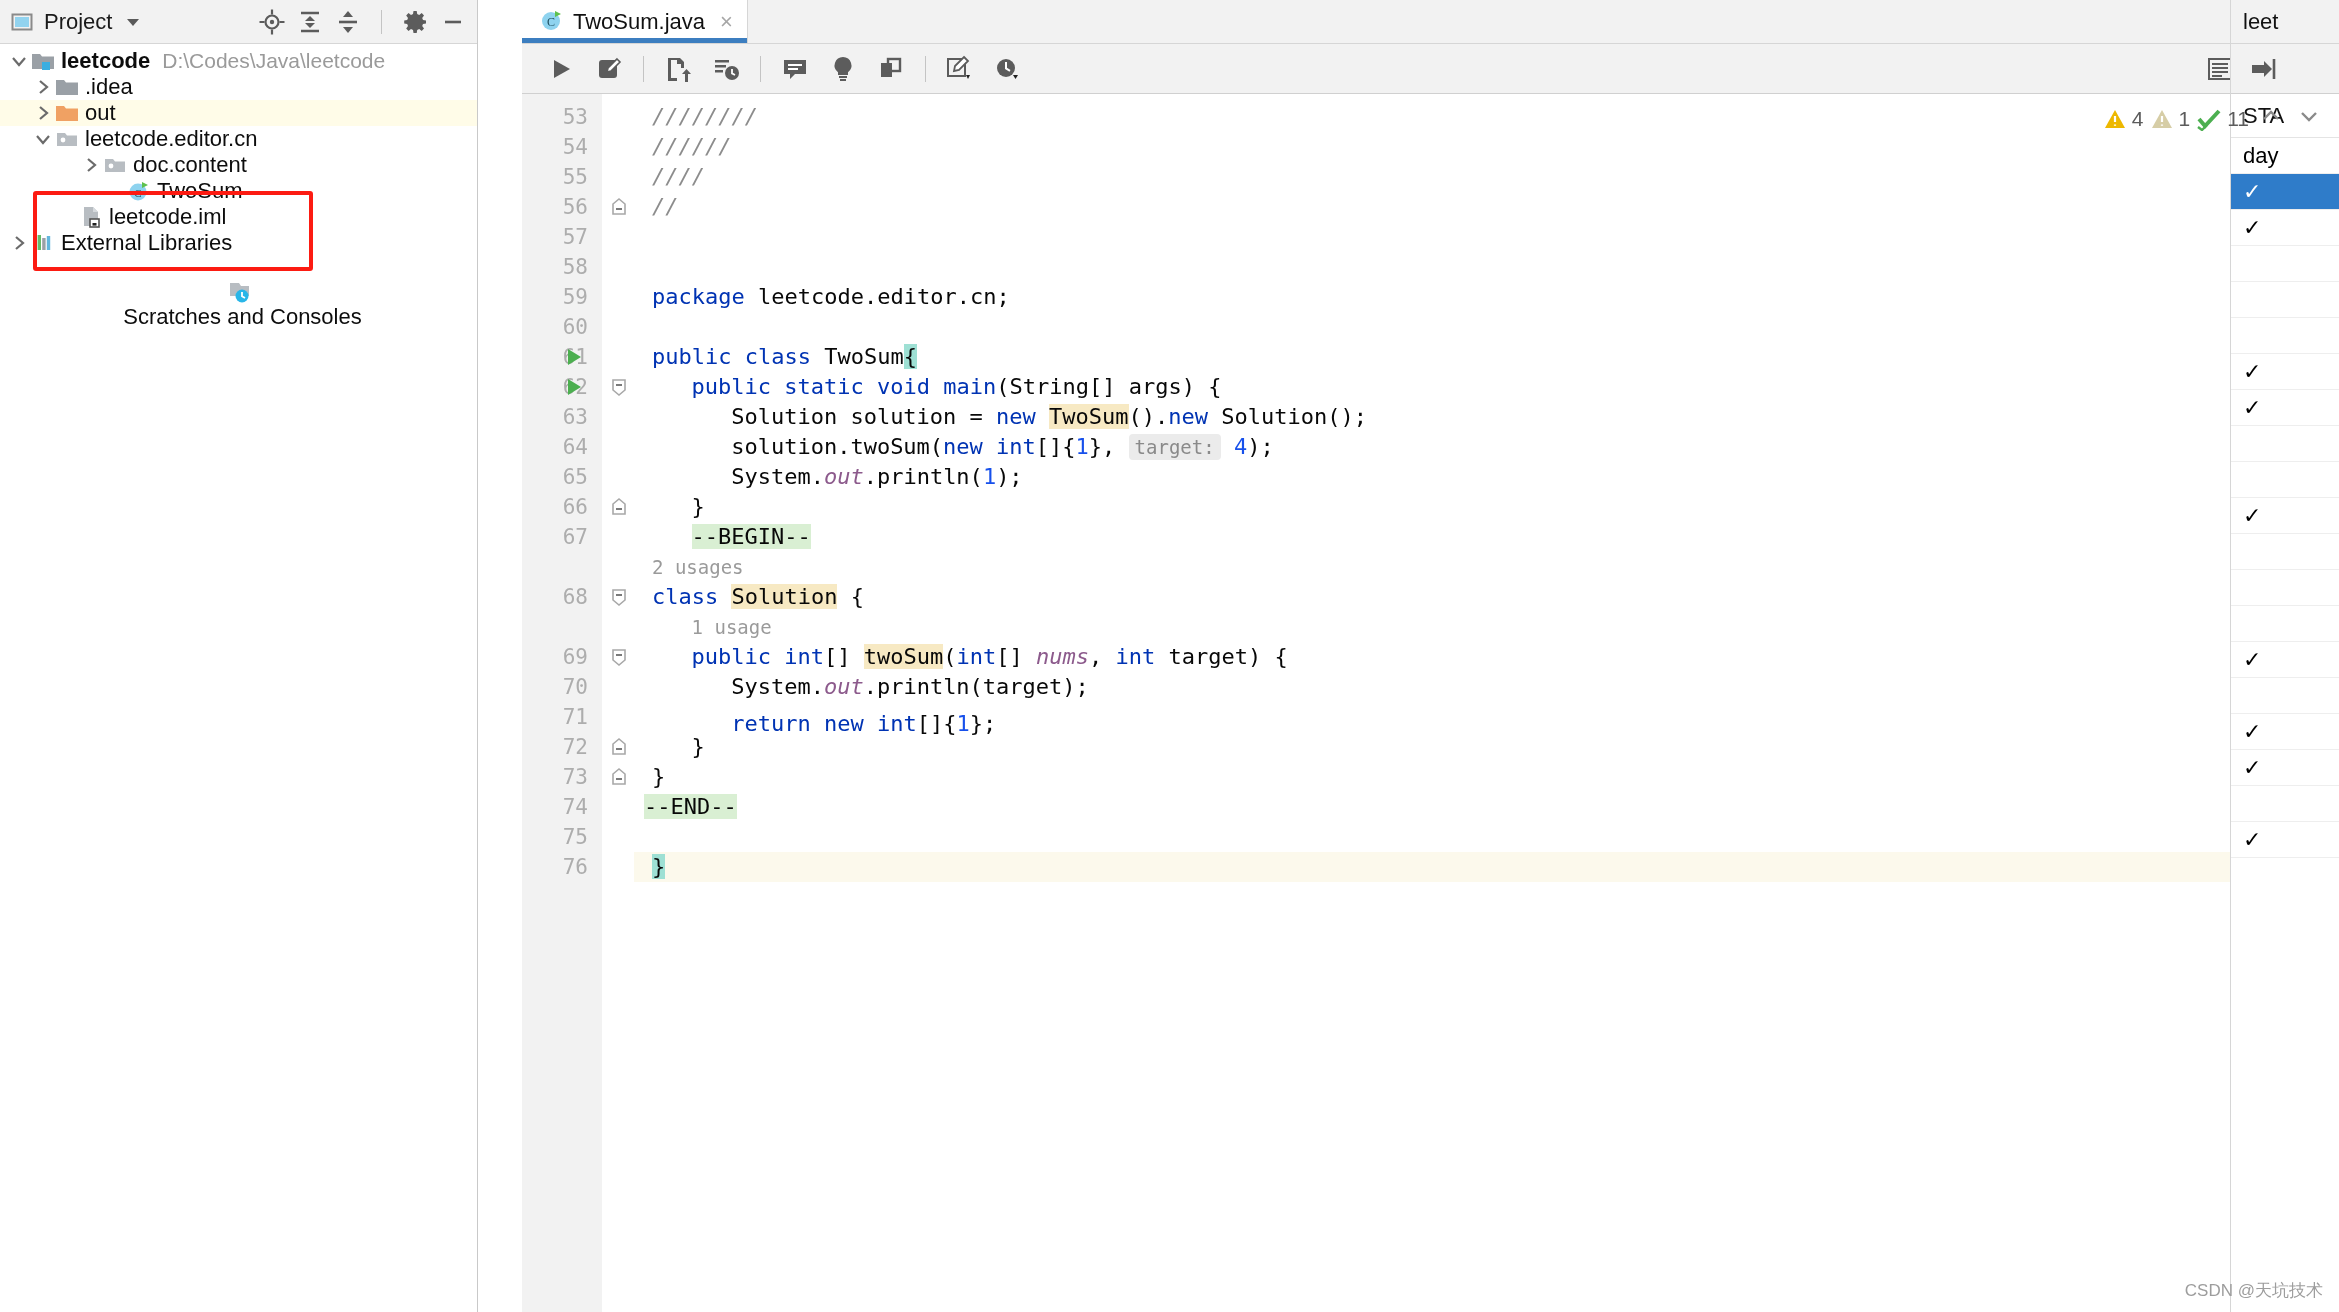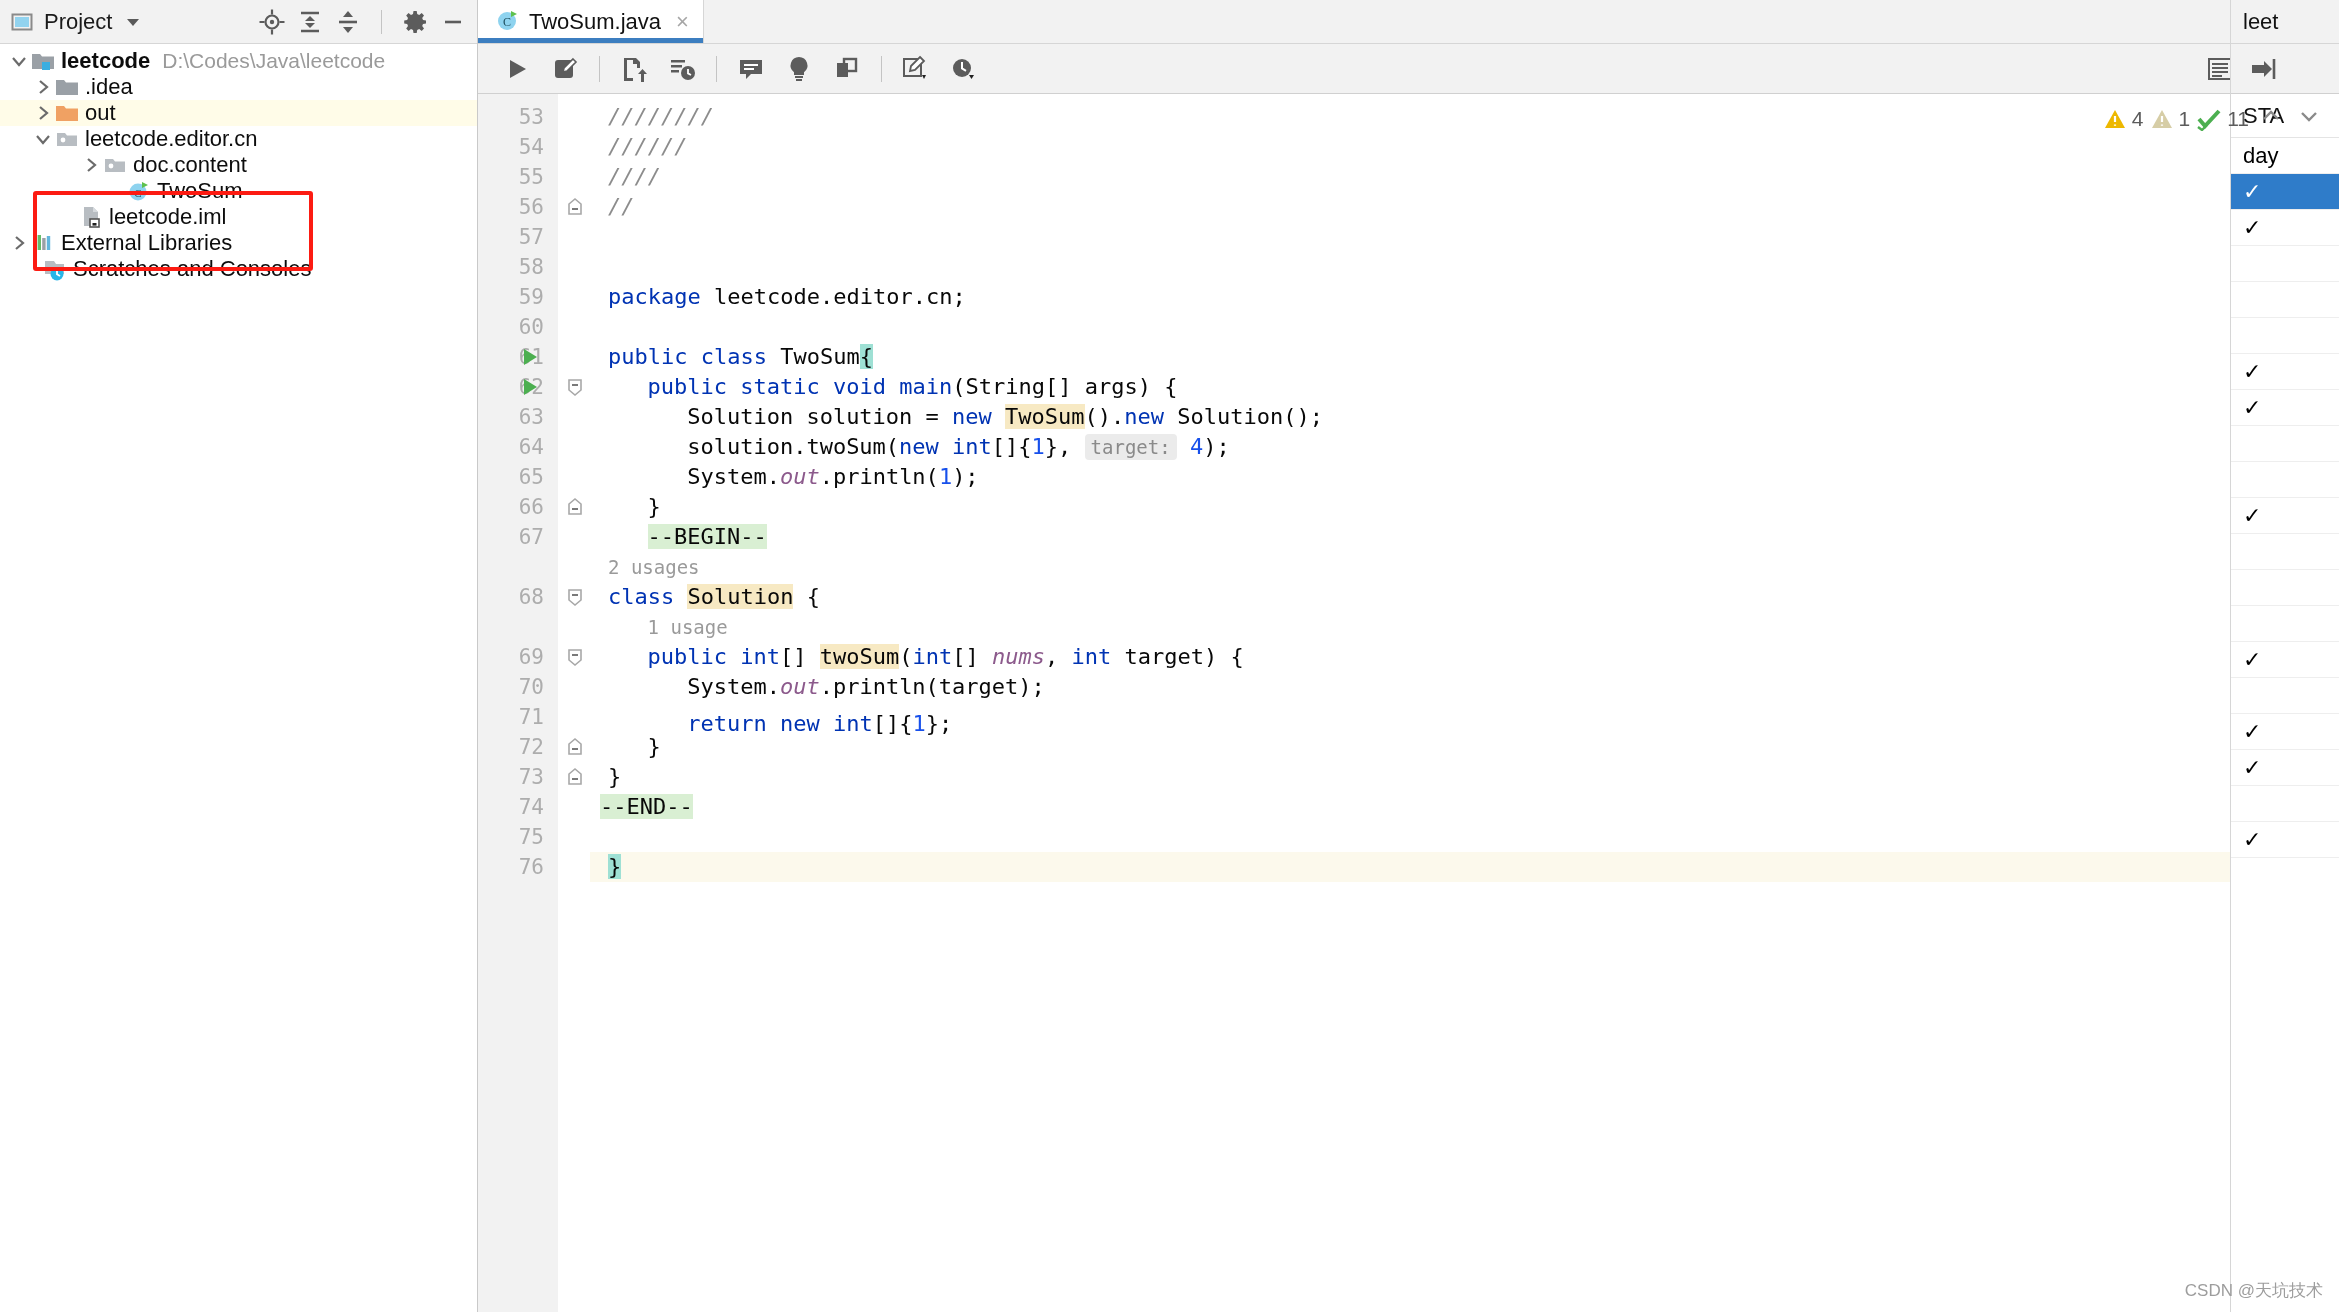--- a/index.html
+++ b/index.html
@@ -1,18 +1,18 @@
 <!DOCTYPE html>
 <html><head>
 <meta charset="utf-8">
 <style>
   * { box-sizing: border-box; margin:0; padding:0; }
   html,body { width:2339px; height:1312px; overflow:hidden; background:#fff;
     font-family:"Liberation Sans", sans-serif; }
-  #app { position:relative; width:2339px; height:1312px; display:flex; }
+  #app { position:relative; width:2339px; height:1312px; display:flex;gap:44px; }
 
   
   .sidebar { width:478px; height:1312px; background:#fff; display:flex; flex-direction:column;
     border-right:1px solid #c9c9c9; flex:0 0 478px; }
   .sb-header { height:44px; background:#f2f2f2; border-bottom:1px solid #d6d6d6;
     display:flex; align-items:center; padding:0 10px; gap:10px; }
   .sb-title { font-size:22px; color:#1a1a1a; }
   .sb-h-icon { display:flex; align-items:center; justify-content:center; }
   .sb-spacer { flex:1; }
 
@@ -258,21 +258,21 @@
           <span class="tico">
             <svg width="26" height="26" viewBox="0 0 26 26">
               <rect x="3" y="7" width="3.4" height="13" fill="#9aa0a6"></rect>
               <rect x="7.6" y="5" width="3.4" height="15" fill="#66bb6a"></rect>
               <rect x="12.2" y="8" width="3.4" height="12" fill="#9aa0a6"></rect>
               <rect x="16.8" y="6" width="3.4" height="14" fill="#62b6dd"></rect>
             </svg>
           </span>
           <span class="tlabel">External Libraries</span>
         </div>
-        <div class="row" style="padding-left: 20px;">
+        <div class="row" style="padding-left: 8px; flex-direction: column;">
           <span class="arrow"></span>
           <span class="tico">
             <svg width="26" height="26" viewBox="0 0 26 26">
               <path d="M3 5h9l2 3h8v10H3z" fill="#b8bdc2"></path>
               <circle cx="15" cy="18" r="6.5" fill="#29b6e8"></circle>
               <path d="M15 14v4.3l3 1.8" stroke="#fff" stroke-width="1.8" fill="none"></path>
             </svg>
           </span>
           <span class="tlabel">Scratches and Consoles</span>
         </div>

